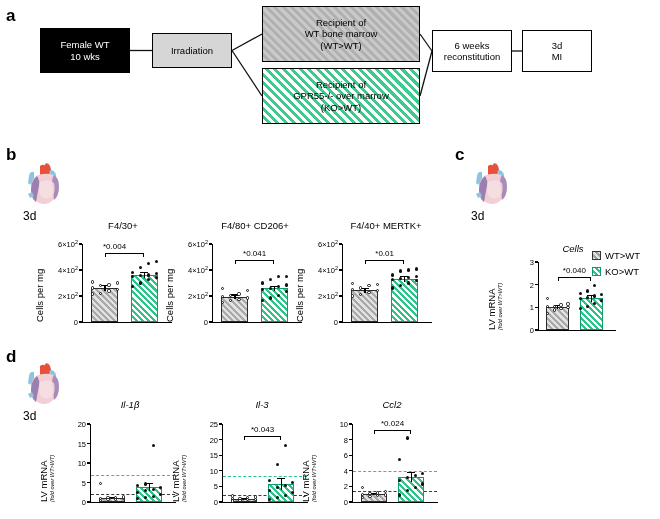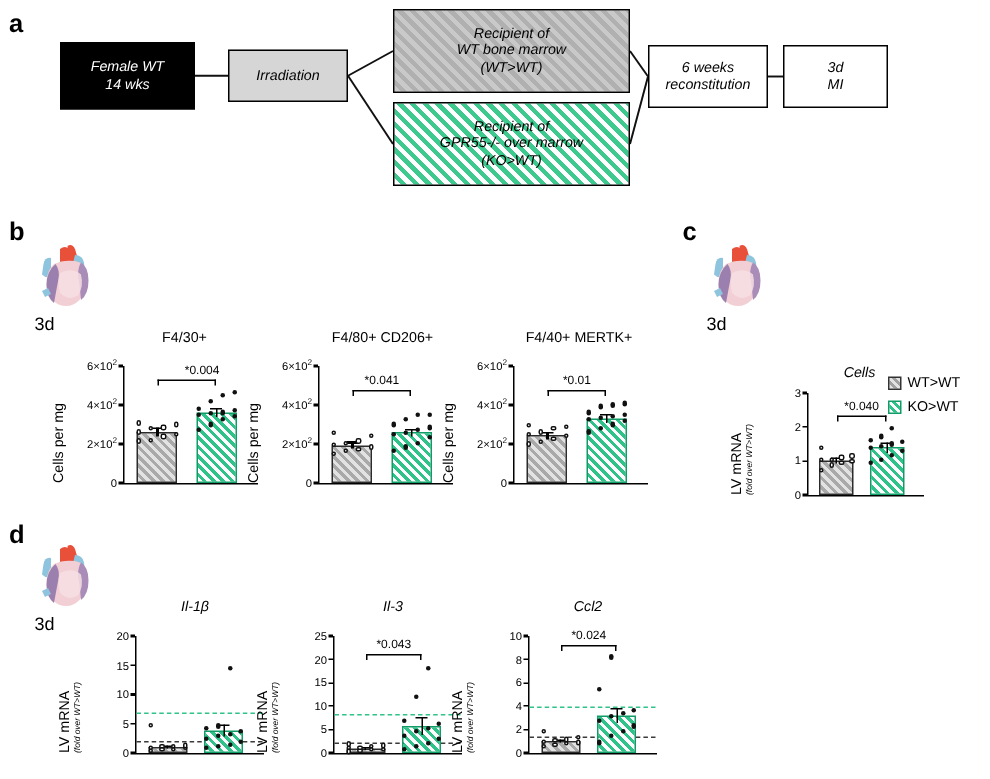--- a/index.html
+++ b/index.html
@@ -15,21 +15,21 @@
   .fbox span{display:block;white-space:nowrap;}
   .fbox.black{background:#000;color:#fff;border-color:#000;}
   .fbox.grey{background:#d6d6d6;}
   .fbox.white{background:#fff;}
   .fbox.hatch-grey{
      background:repeating-linear-gradient(45deg,#c9c9c9 0 3px,#b0b0b0 3px 6px);
   }
   .fbox.hatch-green{
      background:repeating-linear-gradient(45deg,#ffffff 0 3px,#3ec98e 3px 6px);
   }
-  .fbox .inner{position:relative;z-index:2;font-style:italic;}
+  .fbox .inner{position:relative;z-index:2;}
   svg.connectors{position:absolute;left:0;top:0;pointer-events:none;}
 
   
   .chart{position:absolute;}
   .chart-title{position:absolute;width:100%;text-align:center;font-size:9.5px;}
   .chart-title.ital{font-style:italic;}
   .axis-line{position:absolute;background:#000;}
   .tick{position:absolute;background:#000;height:1.2px;width:3.5px;}
   .ticklabel{position:absolute;font-size:7.5px;text-align:right;white-space:nowrap;
              transform:translateY(-50%);}
@@ -71,21 +71,21 @@
       <line x1="130" y1="50.5" x2="152" y2="50.5" stroke="#111" stroke-width="1.3"></line>
       <line x1="232" y1="50.5" x2="262" y2="34" stroke="#111" stroke-width="1.3"></line>
       <line x1="232" y1="50.5" x2="262" y2="96" stroke="#111" stroke-width="1.3"></line>
       <line x1="420" y1="34" x2="432" y2="51" stroke="#111" stroke-width="1.3"></line>
       <line x1="420" y1="96" x2="432" y2="51" stroke="#111" stroke-width="1.3"></line>
       <line x1="512" y1="51" x2="522" y2="51" stroke="#111" stroke-width="1.3"></line>
     </svg>
     <div class="fbox black" style="left: 40px; top: 28px; width: 90px; height: 45px;">
       <div class="inner">
         <span>Female WT</span>
-        <span>14 wks</span>
+        <span>10 wks</span>
       </div>
     </div>
     <div class="fbox grey" style="left: 152px; top: 33px; width: 80px; height: 35px;">
       <div class="inner">
         <span>Irradiation</span>
       </div>
     </div>
     <div class="fbox hatch-grey" style="left: 262px; top: 6px; width: 158px; height: 56px;">
       <div class="inner">
         <span>Recipient of</span>
@@ -208,21 +208,21 @@
       <div class="pt fill" style="left: 154.897px; top: 275.55px;"></div>
       <div class="pt fill" style="left: 130.543px; top: 274.9px;"></div>
       <div class="pt fill" style="left: 138.661px; top: 273.86px;"></div>
       <div class="pt fill" style="left: 146.779px; top: 273.34px;"></div>
       <div class="pt fill" style="left: 154.897px; top: 272.3px;"></div>
       <div class="pt fill" style="left: 130.543px; top: 271.26px;"></div>
       <div class="pt fill" style="left: 138.661px; top: 265.8px;"></div>
       <div class="pt fill" style="left: 146.779px; top: 261.64px;"></div>
       <div class="pt fill" style="left: 154.897px; top: 259.95px;"></div>
       <div class="sigbar" style="left: 104.96px; top: 252.55px; width: 39.36px; height: 4px;"></div>
-      <div class="sig" style="left: 102.96px; top: 241.55px; width: 43.36px; text-align: right;">*0.004</div>
+      <div class="sig" style="left: 102.96px; top: 241.55px; width: 43.36px; text-align: left;">*0.004</div>
     </div>
     <div class="chart" style="left: 0px; top: 0px; width: 660px; height: 519px;">
       <div class="chart-title" style="left: 200px; top: 220px; width: 110px;">F4/80+ CD206+</div>
       <div class="axis-line" style="left: 212px; top: 244px; width: 1.2px; height: 78px;"></div>
       <div class="axis-line" style="left: 212px; top: 322px; width: 90px; height: 1.2px;"></div>
       <div class="tick" style="left: 208.5px; top: 321.4px;"></div>
       <div class="ticklabel" style="left: 170px; top: 322px; width: 38px;">0</div>
       <div class="tick" style="left: 208.5px; top: 295.4px;"></div>
       <div class="ticklabel" style="left: 170px; top: 296px; width: 38px;">2×10<sup>2</sup></div>
       <div class="tick" style="left: 208.5px; top: 269.4px;"></div>

